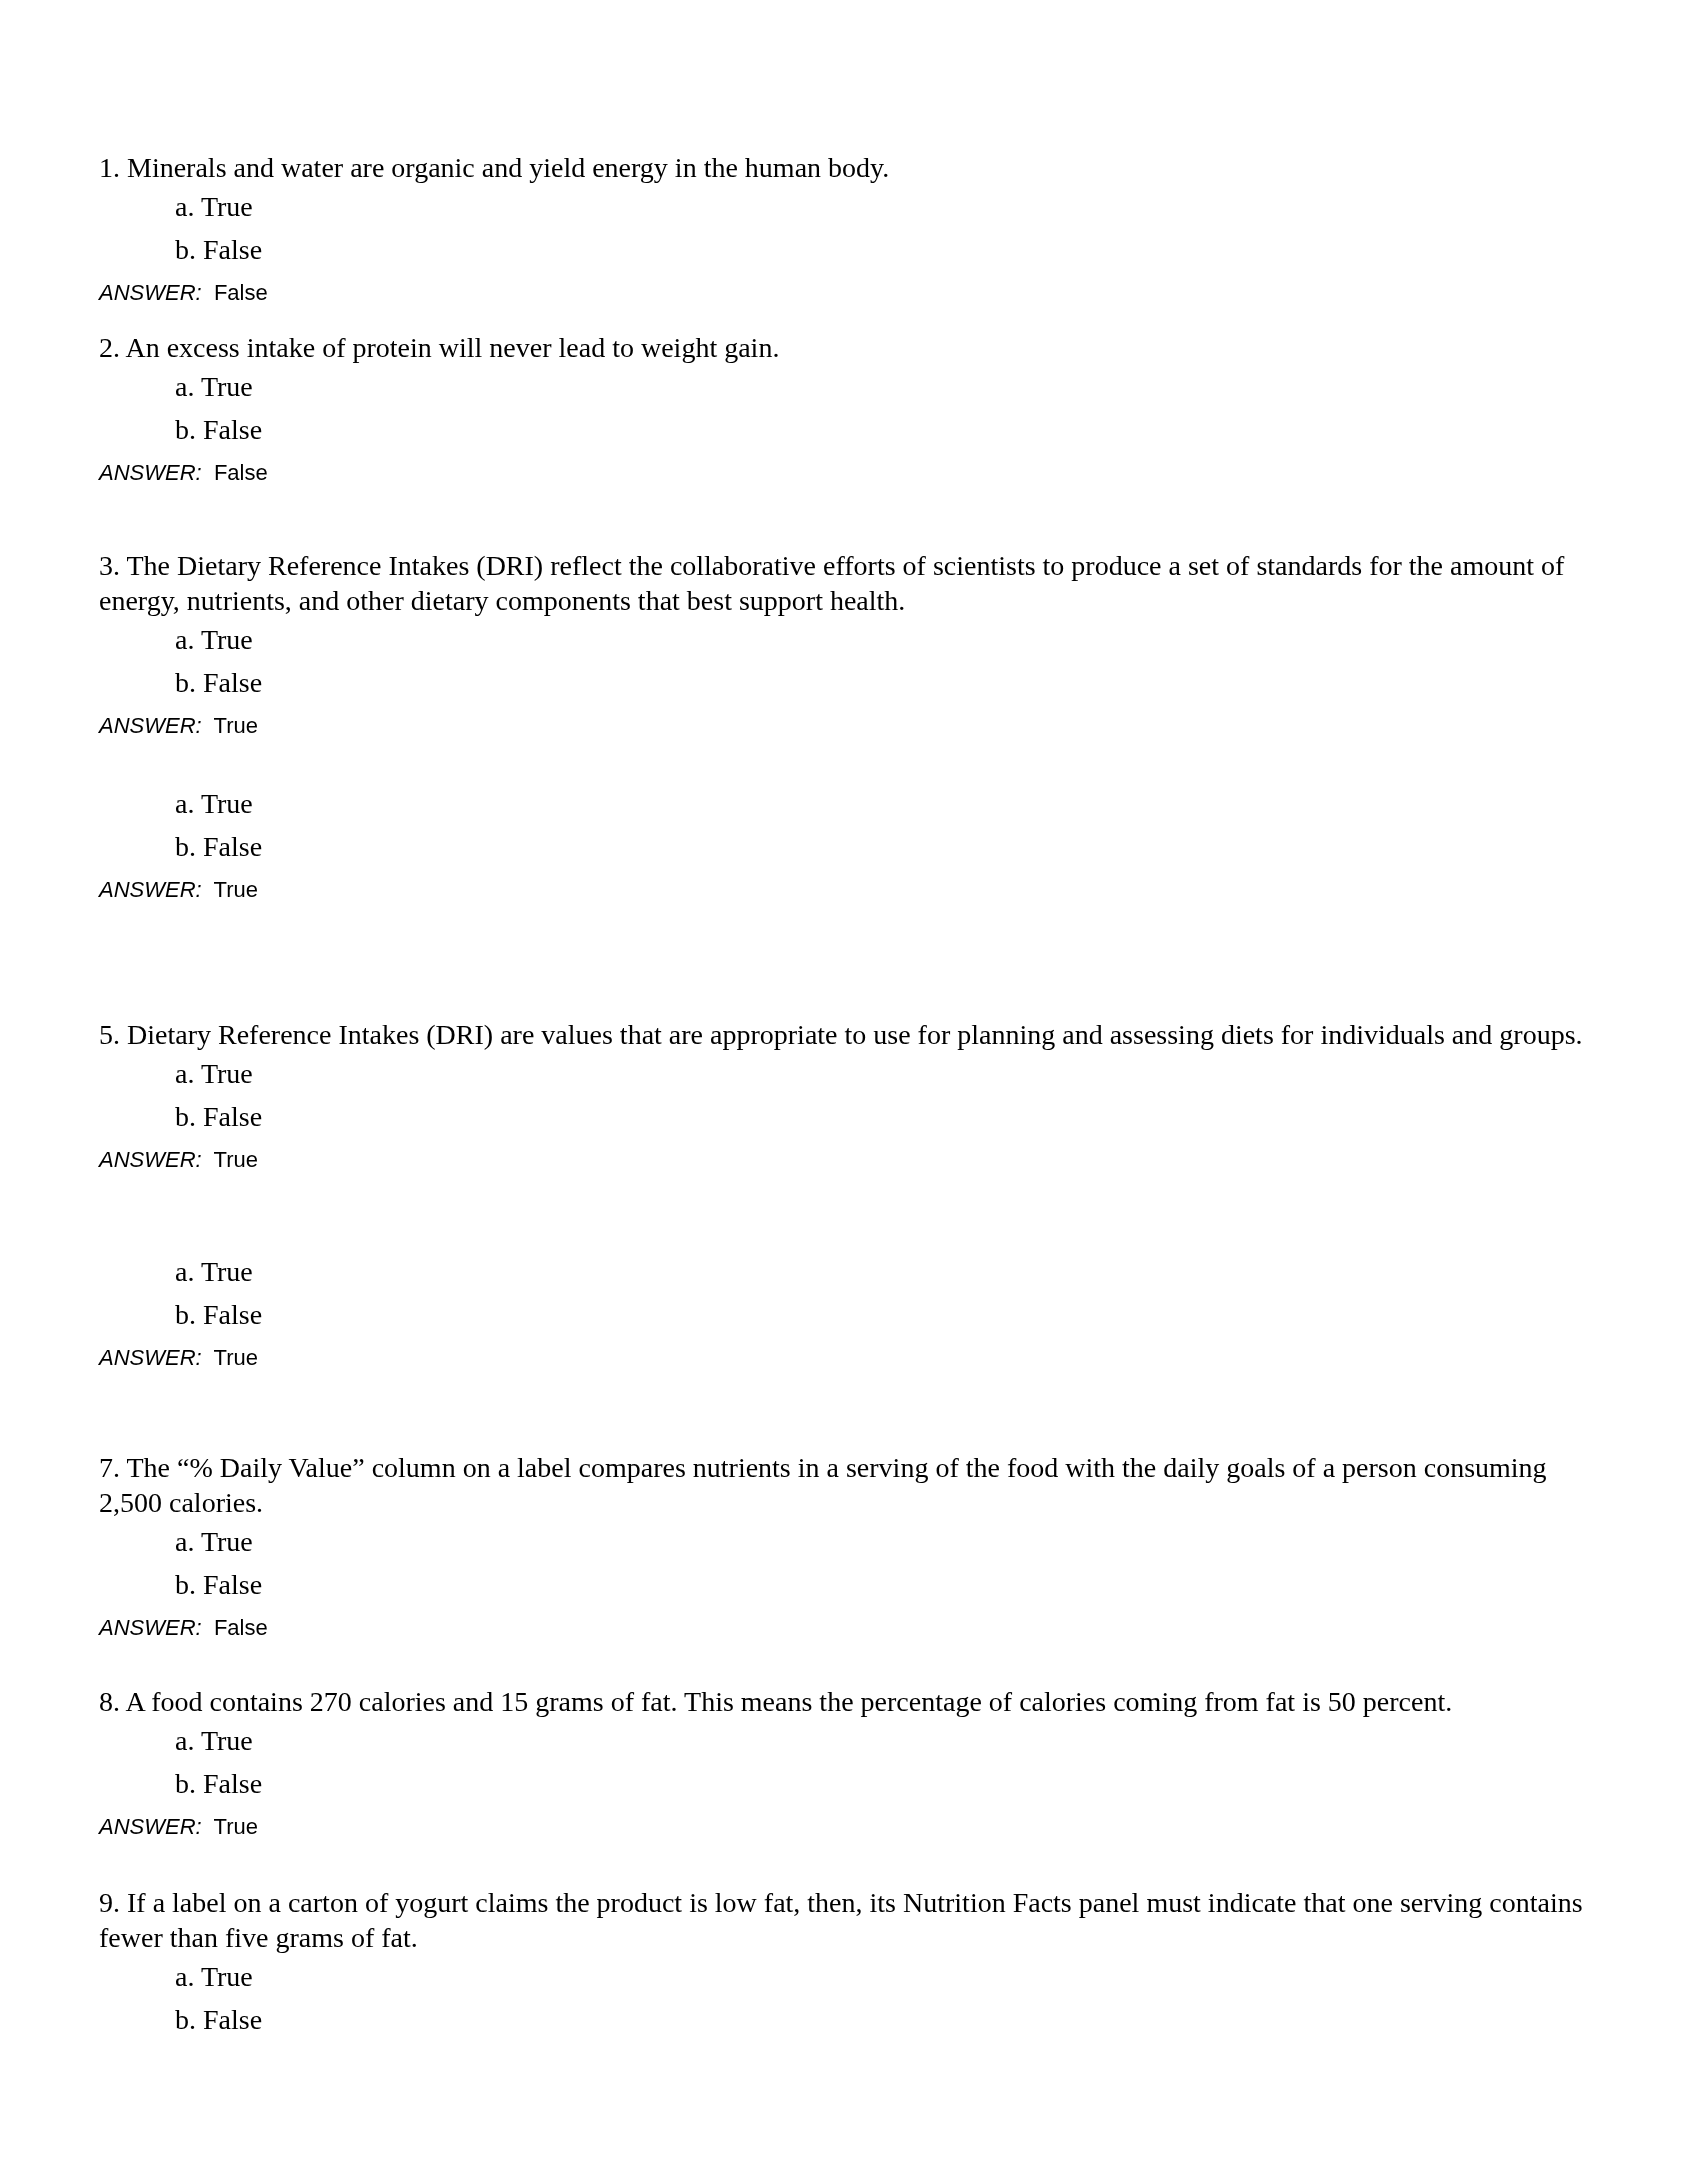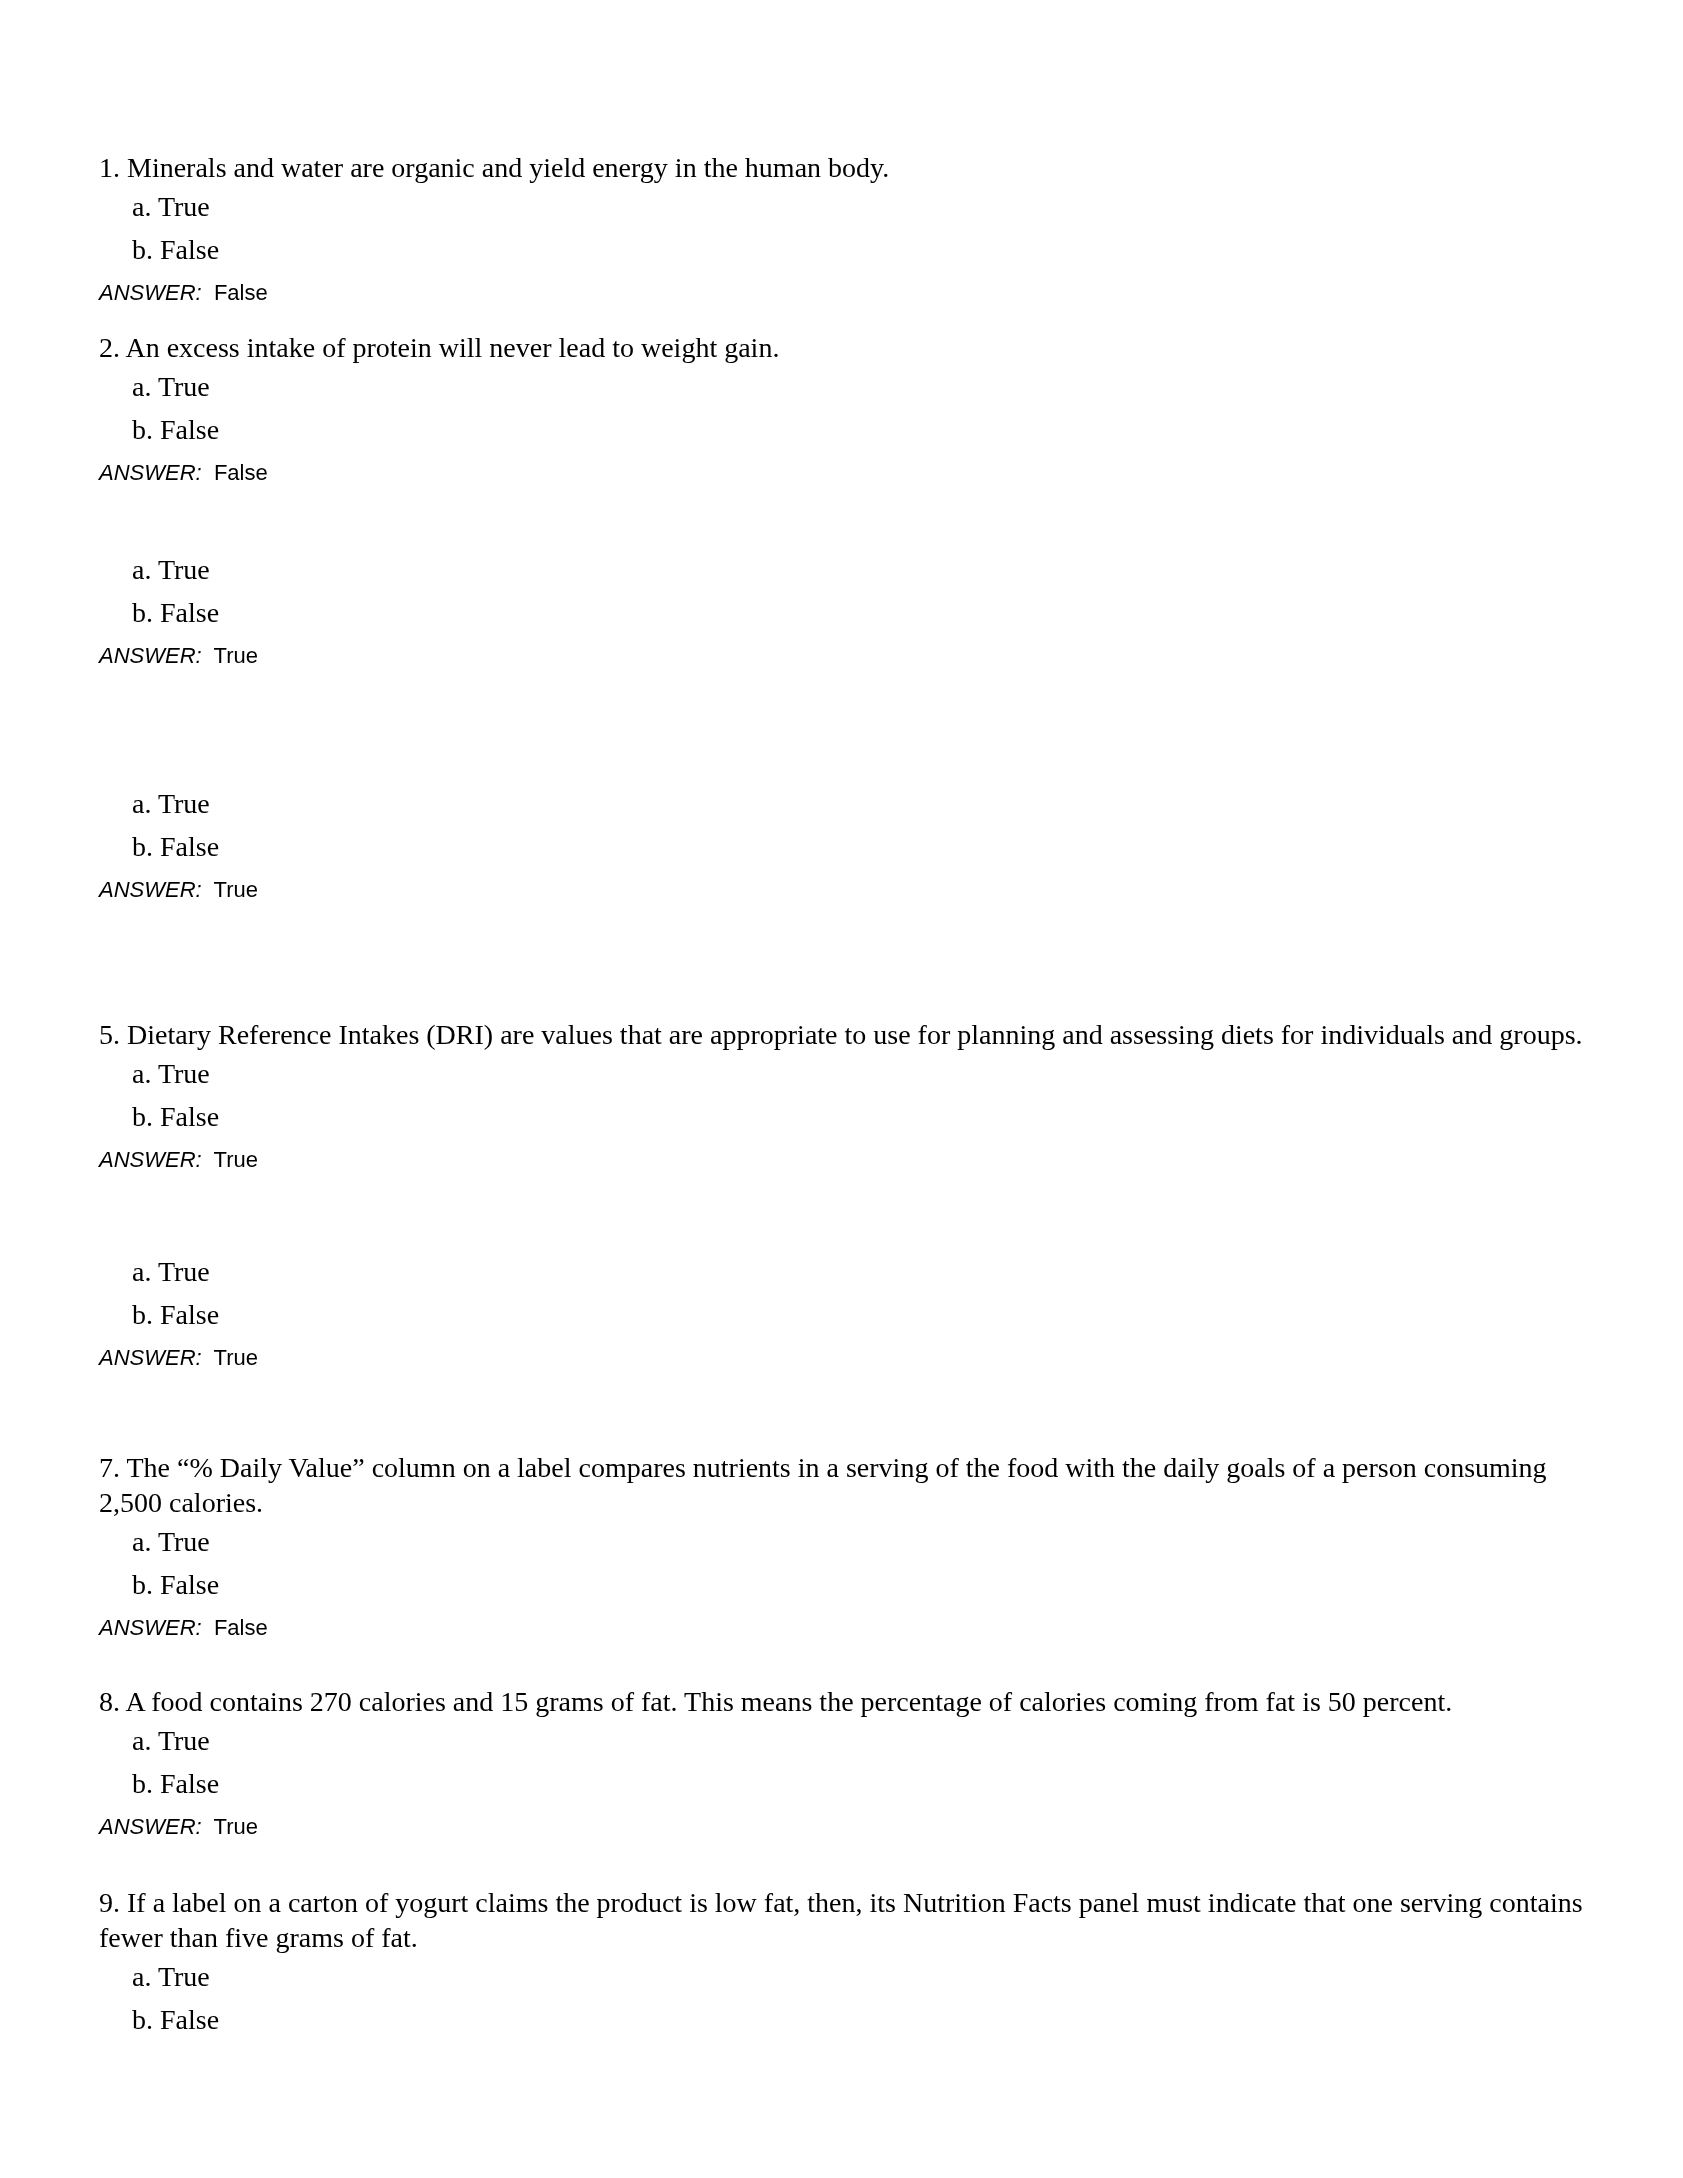--- a/index.html
+++ b/index.html
@@ -9,21 +9,21 @@
   .qtext {
     font-family: "Liberation Serif", serif;
     font-size: 28px;
     line-height: 35px;
     margin: 0;
   }
   .opt {
     font-family: "Liberation Serif", serif;
     font-size: 28px;
     line-height: 43px;
-    margin-left: 33px;
+    margin-left: 76px;
   }
   .answer {
     font-family: "Liberation Sans", sans-serif;
     font-size: 22px;
     line-height: 43px;
   }
   .answer .lbl { font-style: italic; }
 </style>
 </head>
 <body>
@@ -38,20 +38,21 @@
   </div>
 
   <div class="qblock" style="top:330px;">
     <p class="qtext"><span>2.</span> <span>An excess intake of protein will never lead to weight gain.</span></p>
     <div class="opt">a. True</div>
     <div class="opt">b. False</div>
     <div class="answer"><span class="lbl">ANSWER:</span>&nbsp; <span>False</span></div>
   </div>
 
   <div class="qblock" style="top:548px;">
+    <p class="qtext"><span>3.</span> <span>The Dietary Reference Intakes (DRI) reflect the collaborative efforts of scientists to produce a set of standards for the amount of energy, nutrients, and other dietary components that best support health.</span></p>
     <div class="opt">a. True</div>
     <div class="opt">b. False</div>
     <div class="answer"><span class="lbl">ANSWER:</span>&nbsp; <span>True</span></div>
   </div>
 
   <div class="qblock" style="top:782px;">
     <div class="opt">a. True</div>
     <div class="opt">b. False</div>
     <div class="answer"><span class="lbl">ANSWER:</span>&nbsp; <span>True</span></div>
   </div>

